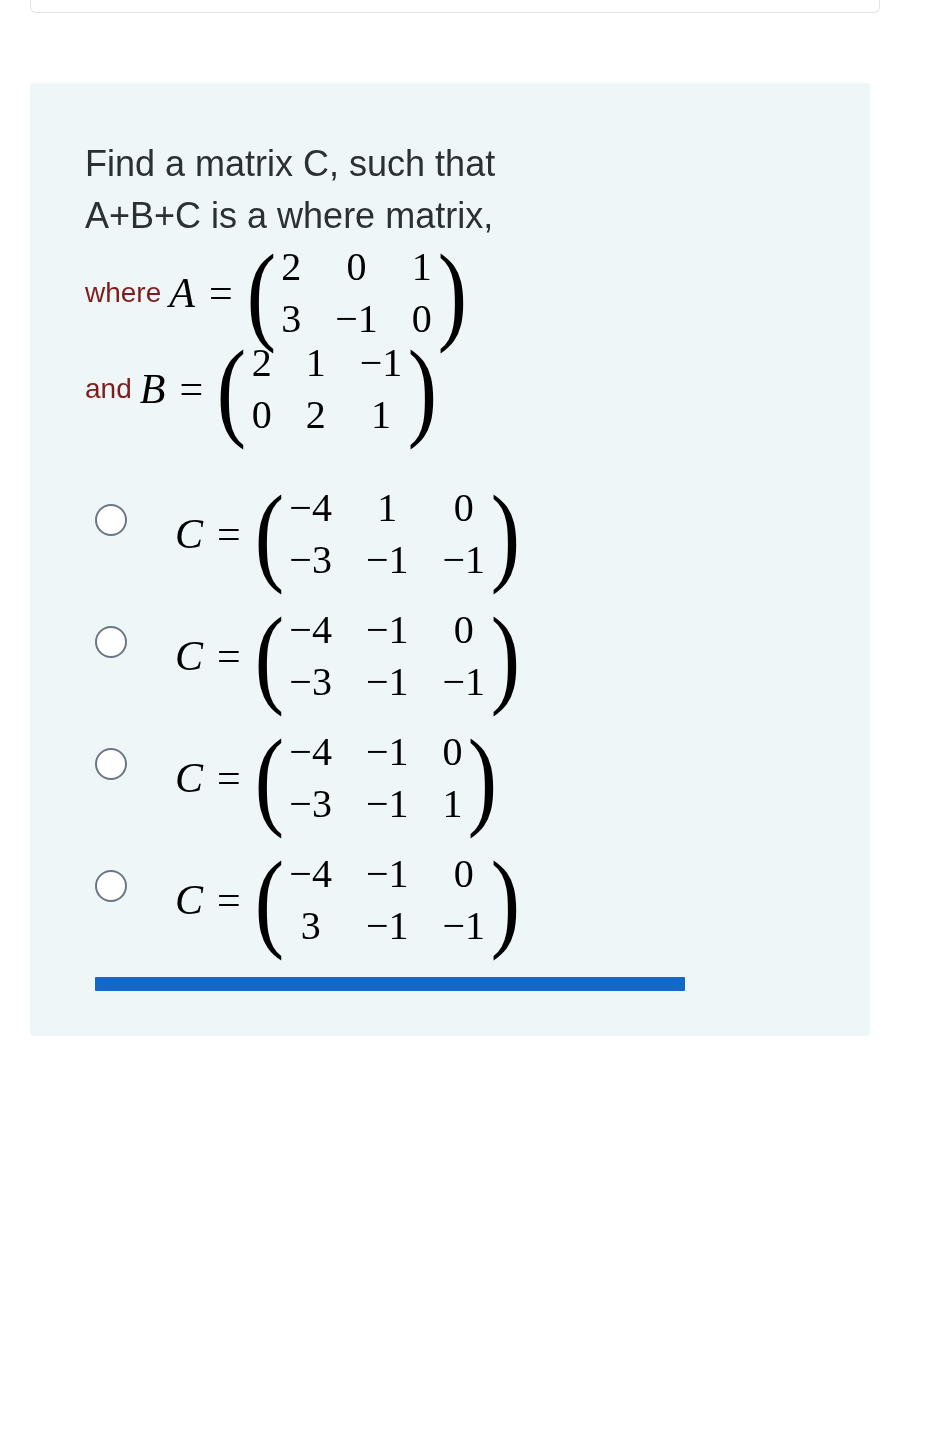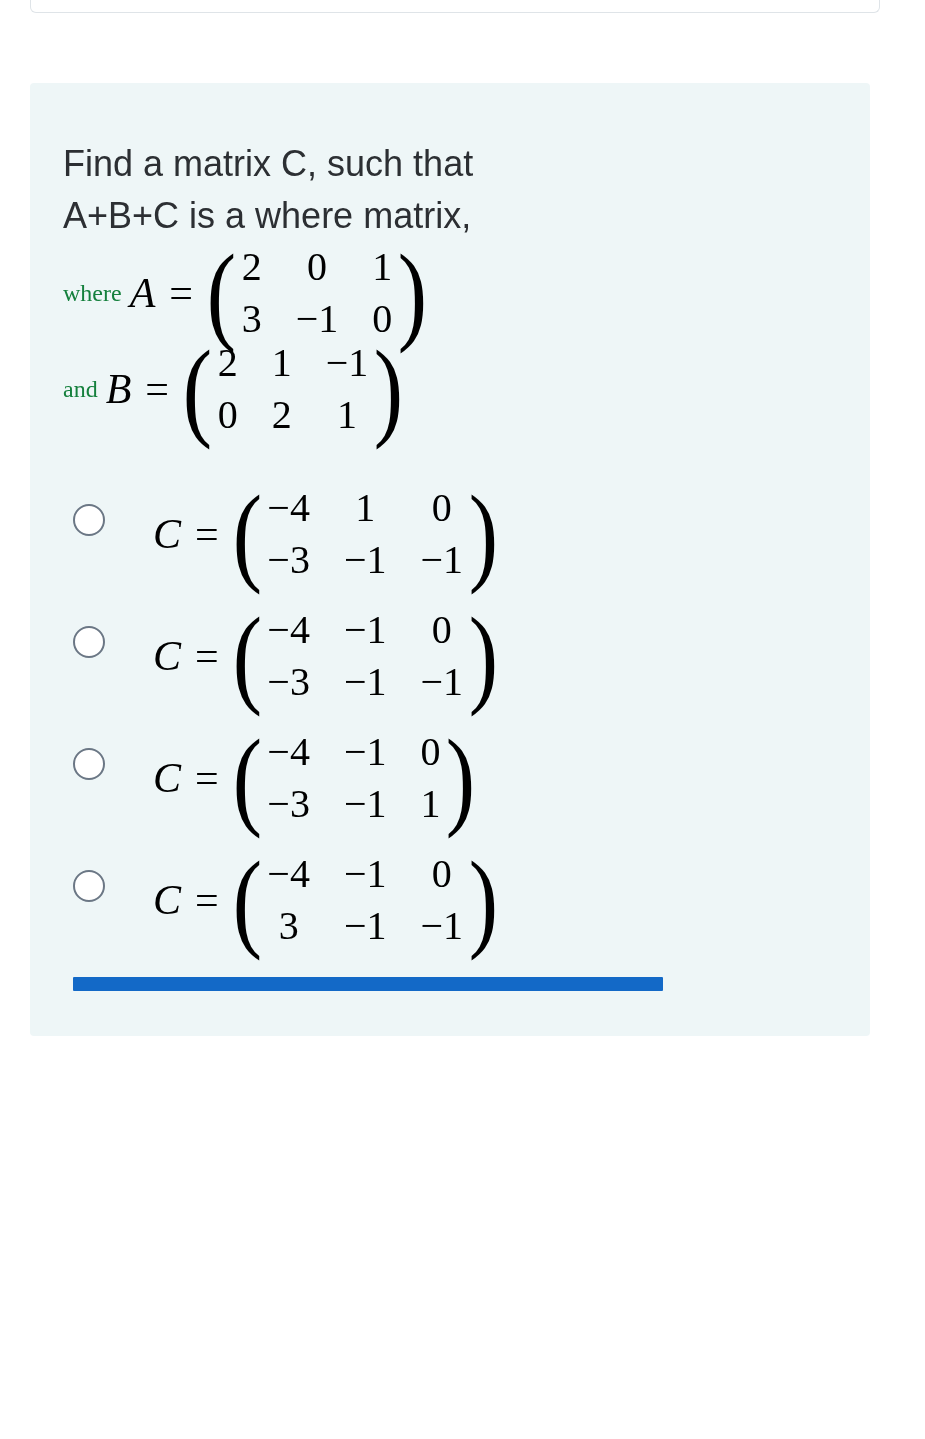--- a/index.html
+++ b/index.html
@@ -20,41 +20,41 @@
     border-radius: 0 0 6px 6px;
     padding-top: 12px;
     min-height: 10px;
   }
 
   .panel {
     position: relative;
     margin: 70px 55px 0 30px;
     background: #eef6f7;
     border-radius: 4px;
-    padding: 55px 30px 45px 33px;
+    padding: 55px 30px 45px 55px;
     box-sizing: border-box;
   }
 
   .prompt-text {
     font-size: 36px;
     line-height: 52px;
     color: #2c2f33;
     font-family: "Segoe UI", Arial, sans-serif;
   }
 
   .math-row {
     display: flex;
     align-items: center;
     margin-top: 6px;
   }
 
   .where-text, .and-text {
-    font-size: 24px;
-    color: #15803d;
-    font-family: Liberation Serif, serif;
+    font-size: 28px;
+    color: #7f1d1d;
+    font-family: Liberation Sans, sans-serif;
   }
 
   .var {
     font-family: "CMU Serif", Georgia, "Times New Roman", serif;
     font-style: italic;
     font-size: 42px;
     margin: 0 8px 0 8px;
   }
 
   .eq {

